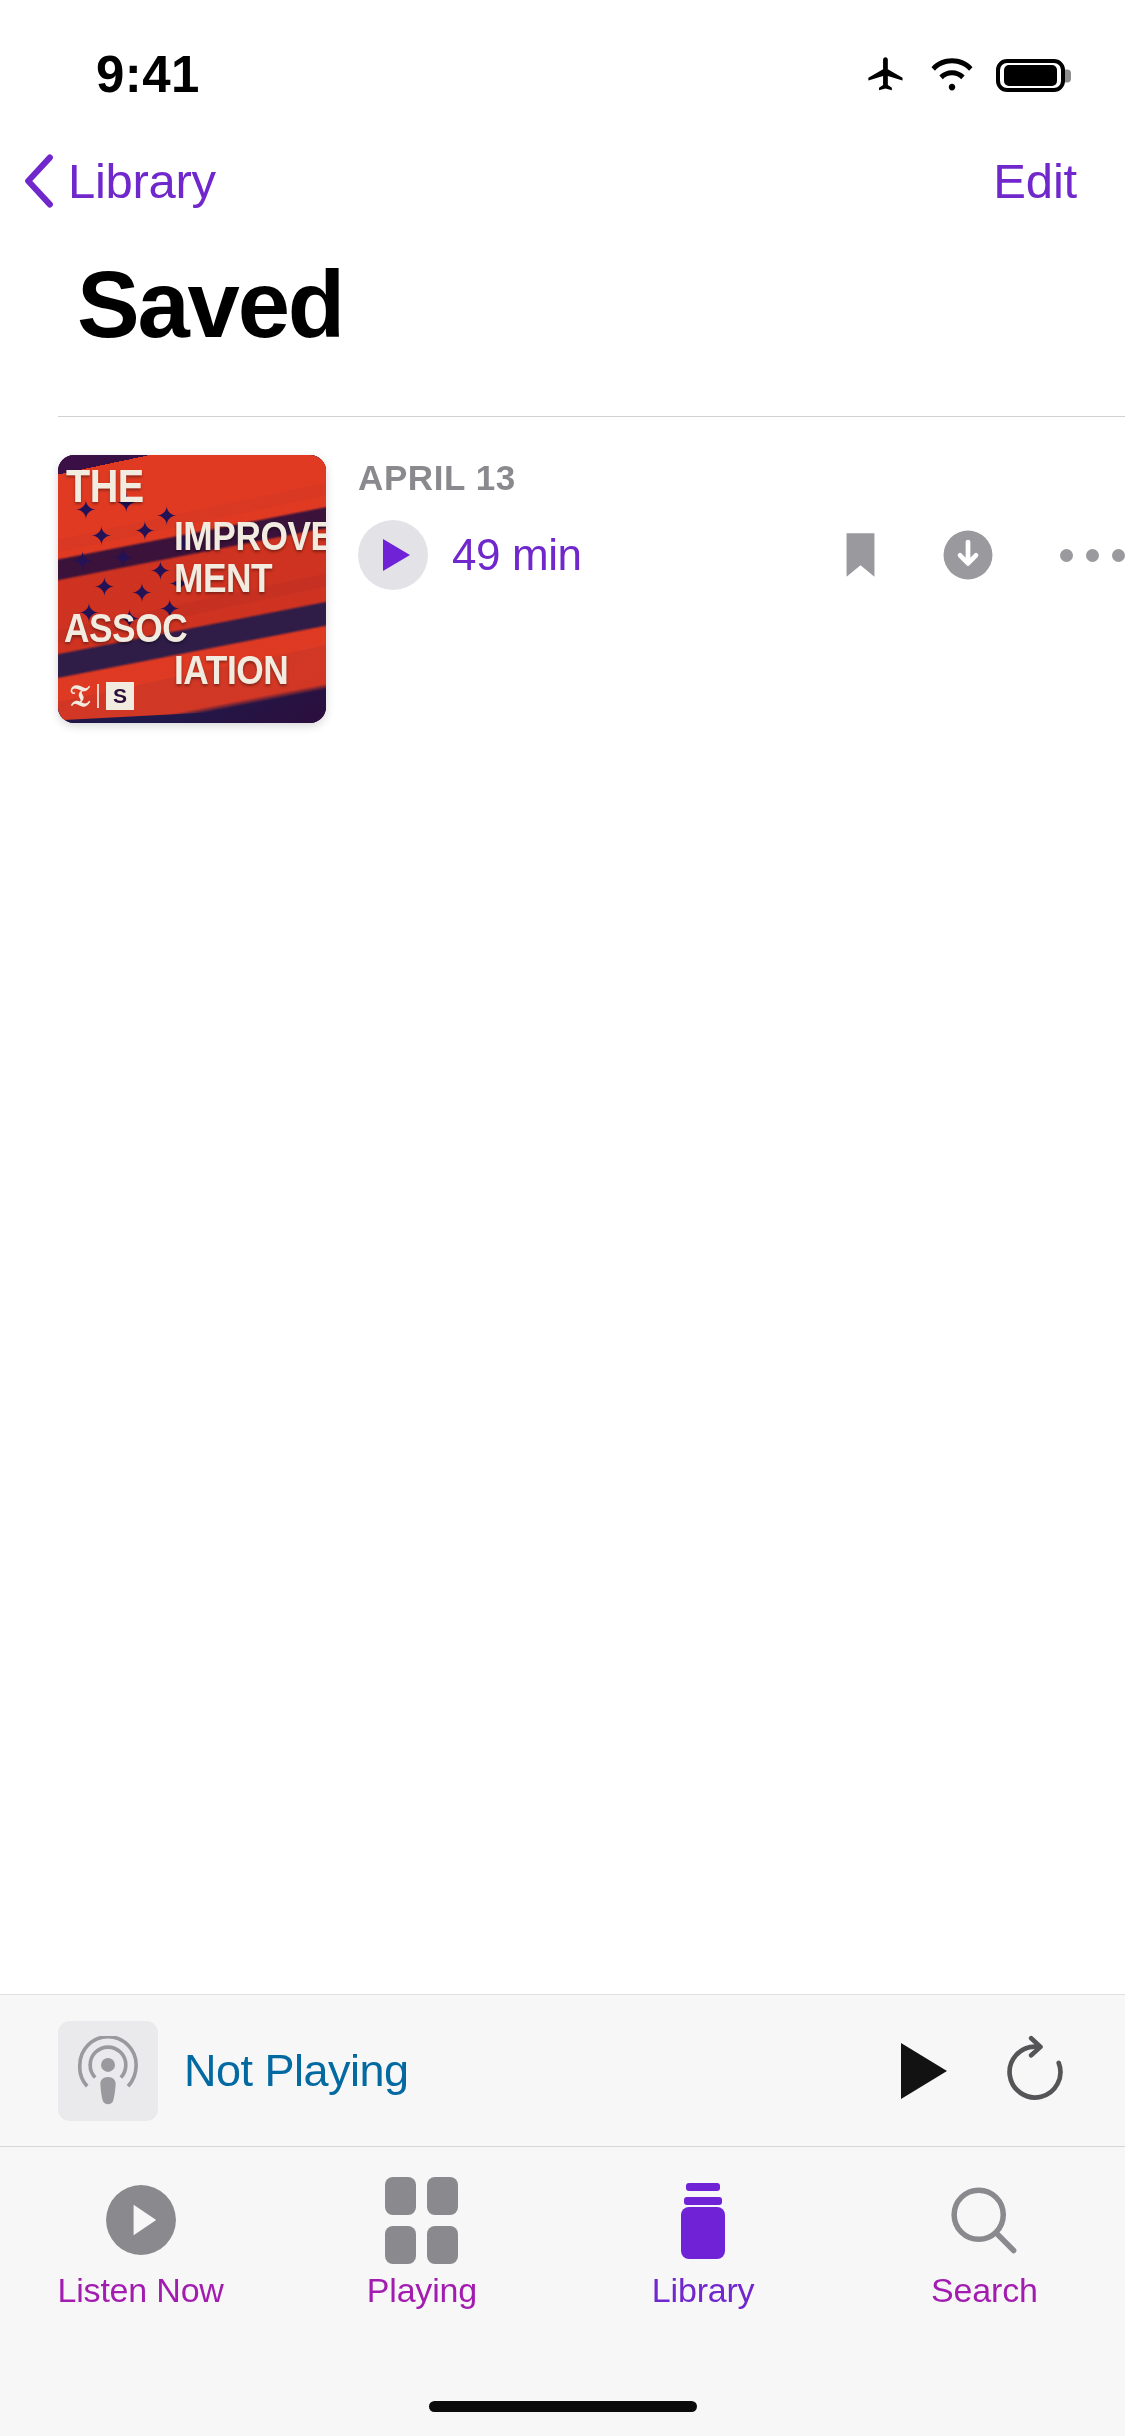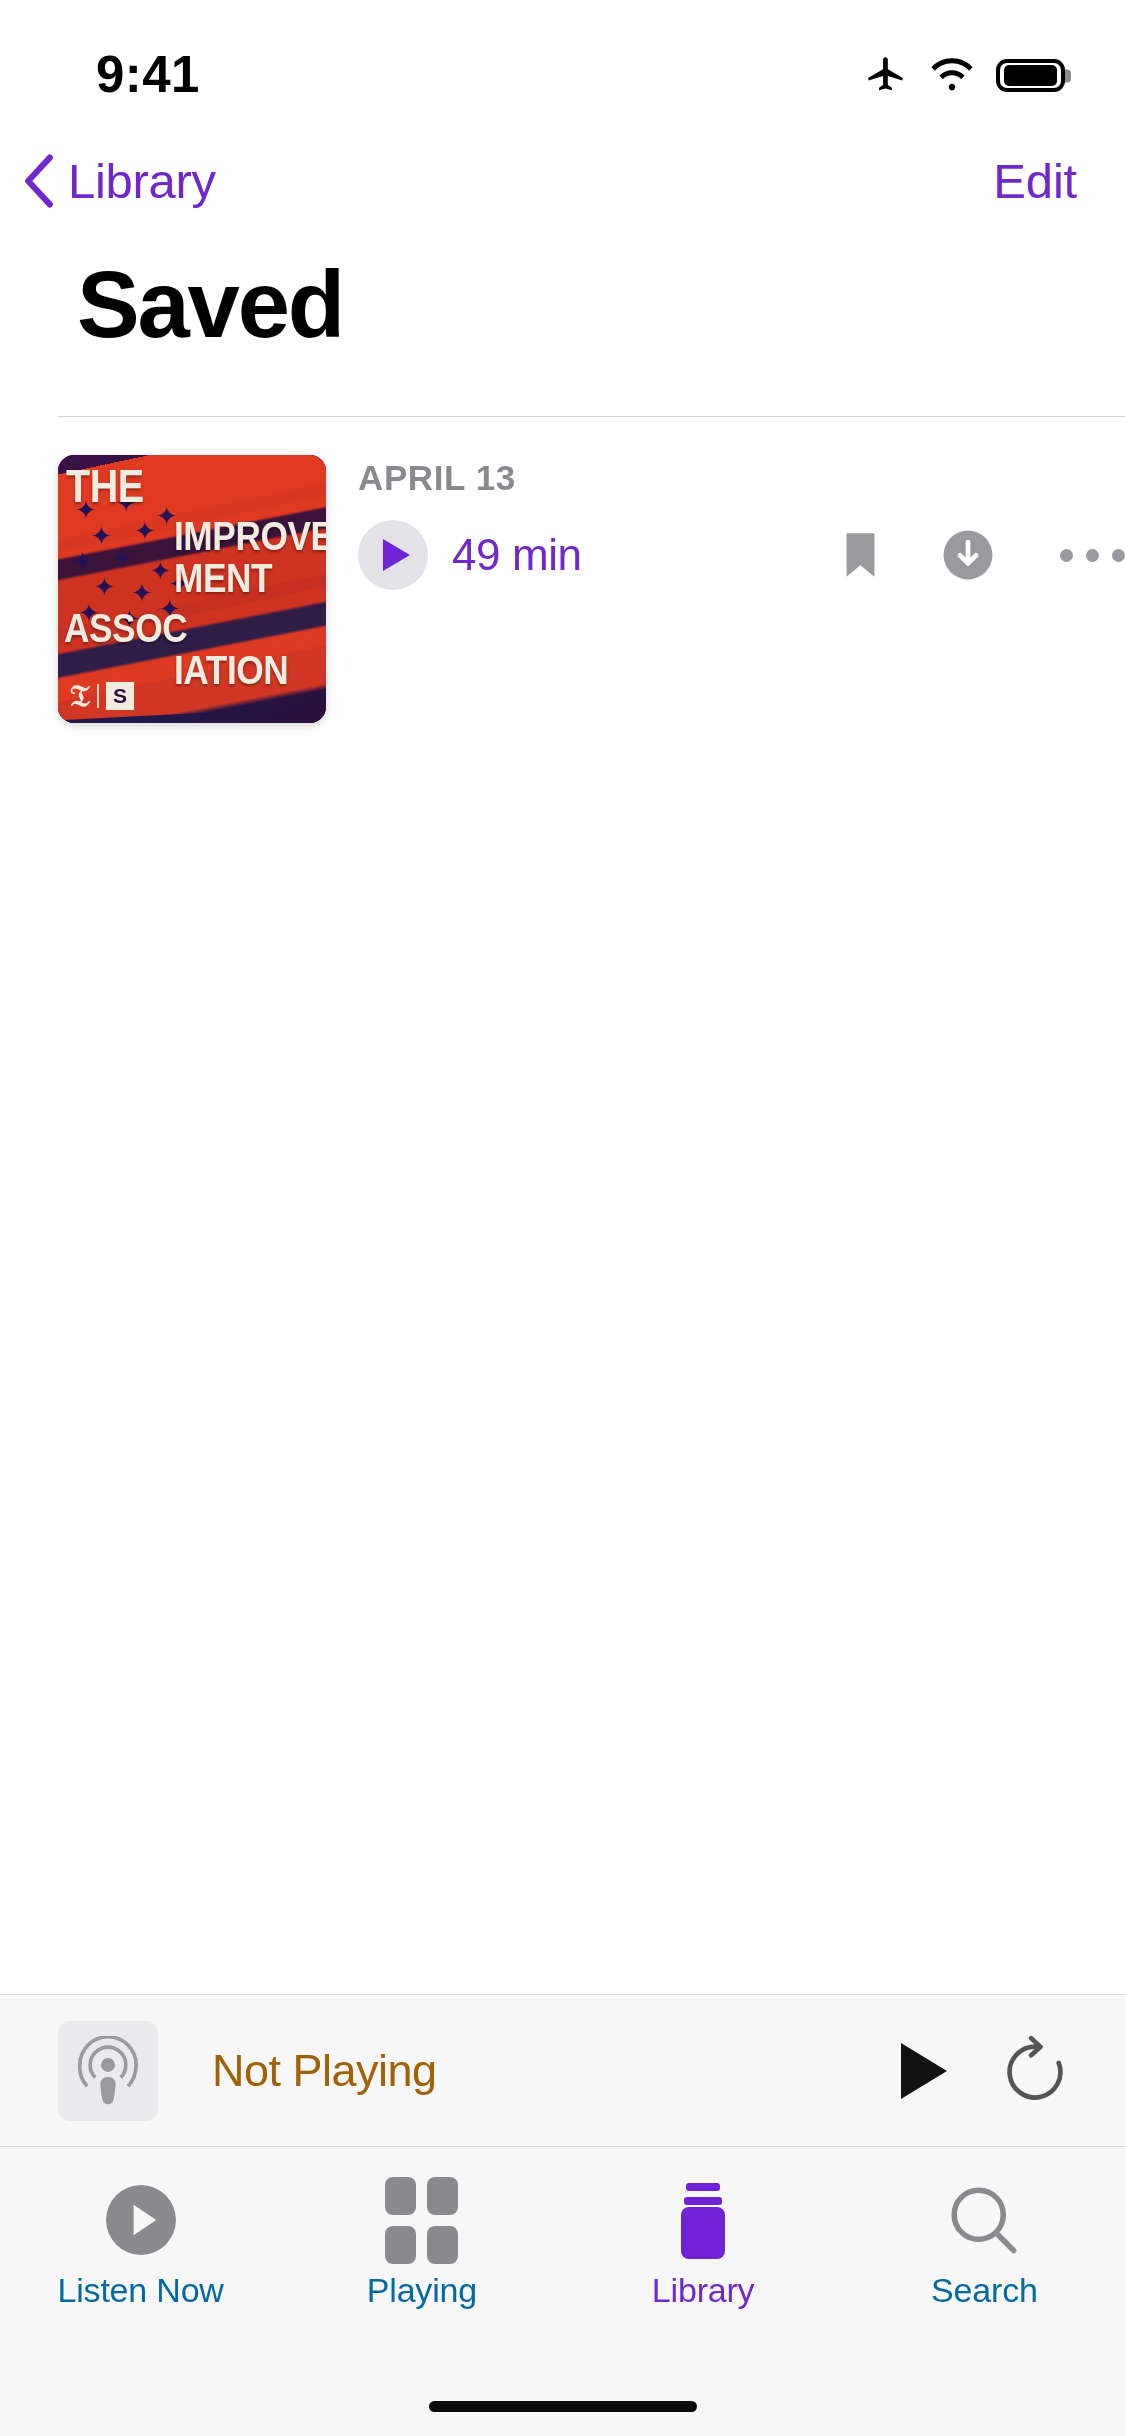--- a/index.html
+++ b/index.html
@@ -202,22 +202,22 @@
     display:flex; align-items:center;
     padding:0 54px 0 58px;
   }
   .mp-art {
     width:100px; height:100px; flex:none;
     border-radius:12px; background:#EAEAEC;
     display:flex; align-items:center; justify-content:center;
   }
   .icon-podcast { width:70px; height:70px; display:block; }
   .mp-label {
-    margin-left:54px;
-    font-size:45px; color:#a16207; letter-spacing:-0.5px;text-align:right;
+    margin-left:26px;
+    font-size:45px; color:#0369a1; letter-spacing:-0.5px;text-align:right;
   }
   .mp-ctrls {
     margin-left:auto; display:flex; align-items:center; gap:52px;
   }
   .mp-play {
     width:0; height:0; display:block; cursor:pointer;
     border-left:46px solid #121212;
     border-top:28px solid transparent;
     border-bottom:28px solid transparent;
   }
@@ -231,21 +231,21 @@
     display:flex; align-items:flex-start;
     padding-top:34px;
   }
   .tab {
     flex:1; display:flex; flex-direction:column;
     align-items:center; cursor:pointer;
   }
   .tab-ico { height:78px; display:flex; align-items:center; justify-content:center; }
   .tab-label {
     margin-top:12px;
-    font-size:34px; color:#0369a1; letter-spacing:-0.2px;
+    font-size:34px; color:#a21caf; letter-spacing:-0.2px;
   }
   .tab.active .tab-label { color:#7028CC; }
   .grid-ico { display:grid; grid-template-columns:repeat(2,31px); gap:11px; }
   .grid-cell { width:31px; height:38px; border-radius:8px; background:#8A8A8E; }
   .icon-listen { width:74px; height:74px; display:block; }
   .icon-search { width:72px; height:72px; display:block; }
   .lib-ico { position:relative; width:74px; height:74px; }
   .lib-bar { position:absolute; left:20px; border-radius:3px; background:#6F22D6; }
   .lib-b1 { top:0px;  width:34px; height:8px; }
   .lib-b2 { top:14px; width:38px; height:8px; left:18px; }

